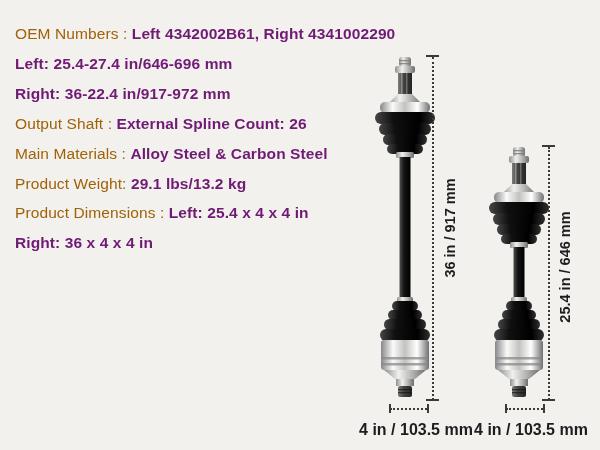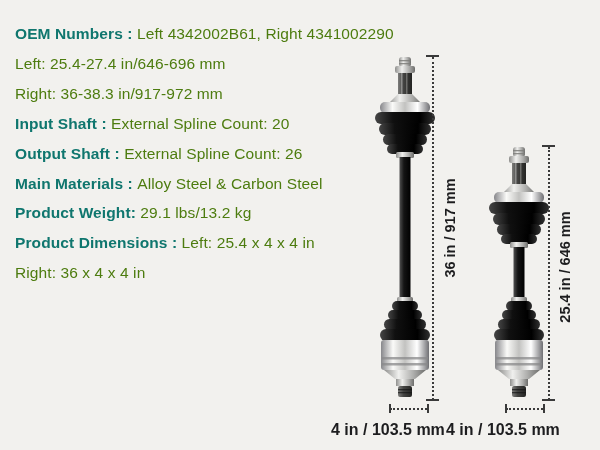--- a/index.html
+++ b/index.html
@@ -5,48 +5,47 @@
   html,body { margin:0; padding:0; }
   .canvas {
     position:relative; width:600px; height:450px; overflow:hidden;
     background:#f2f1ee;
     font-family:"Liberation Sans","DejaVu Sans",sans-serif;
     color:#1d1d1f;
   }
   
   .specs { position:absolute; left:15px; top:19px; width:585px; }
   .row { font-size:15.5px; line-height:29.9px; white-space:pre; letter-spacing:0.1px; }
-  .row .lbl { color:#0f766e; font-weight:700; }
-  .row .val { color:#4d7c0f; font-weight:400; }
+  .row .lbl { color:#a16207; font-weight:400; }
+  .row .val { color:#701a75; font-weight:700; }
   
   .axle-svg { position:absolute; }
   .vline { position:absolute; width:0; border-left:2px dotted #3a3a3a; }
   .hline { position:absolute; height:0; border-top:2px dotted #3a3a3a; }
   .cap-h { position:absolute; width:13px; height:0; border-top:2px solid #3a3a3a; }
   .cap-v { position:absolute; width:0; height:9px; border-left:2px solid #3a3a3a; }
   .rot-label {
     position:absolute; width:170px; text-align:center;
     transform:rotate(-90deg); transform-origin:center;
     font-size:14.5px; font-weight:700; color:#1d1d1f; white-space:pre;
   }
   .wlabel {
-    position:absolute; width:170px; 
+    position:absolute; width:170px; text-align:center;
     font-size:16px; font-weight:700; color:#1d1d1f; white-space:pre;
   }
 </style>
 </head>
 <body>
 
 <div class="canvas">
 
   <div class="specs">
     <div class="row"><span class="lbl">OEM Numbers : </span><span class="val">Left 4342002B61, Right 4341002290</span></div>
     <div class="row"><span class="lbl"></span><span class="val">Left: 25.4-27.4 in/646-696 mm</span></div>
-    <div class="row"><span class="lbl"></span><span class="val">Right: 36-38.3 in/917-972 mm</span></div>
-    <div class="row"><span class="lbl">Input Shaft : </span><span class="val">External Spline Count: 20</span></div>
+    <div class="row"><span class="lbl"></span><span class="val">Right: 36-22.4 in/917-972 mm</span></div>
     <div class="row"><span class="lbl">Output Shaft : </span><span class="val">External Spline Count: 26</span></div>
     <div class="row"><span class="lbl">Main Materials : </span><span class="val">Alloy Steel &amp; Carbon Steel</span></div>
     <div class="row"><span class="lbl">Product Weight: </span><span class="val">29.1 lbs/13.2 kg</span></div>
     <div class="row"><span class="lbl">Product Dimensions : </span><span class="val">Left: 25.4 x 4 x 4 in</span></div>
     <div class="row"><span class="lbl"></span><span class="val">Right: 36 x 4 x 4 in</span></div>
   </div>
 
   <svg width="0" height="0" style="position:absolute" aria-hidden="true">
     <defs>
       <linearGradient id="gMetal" x1="0" y1="0" x2="1" y2="0">

